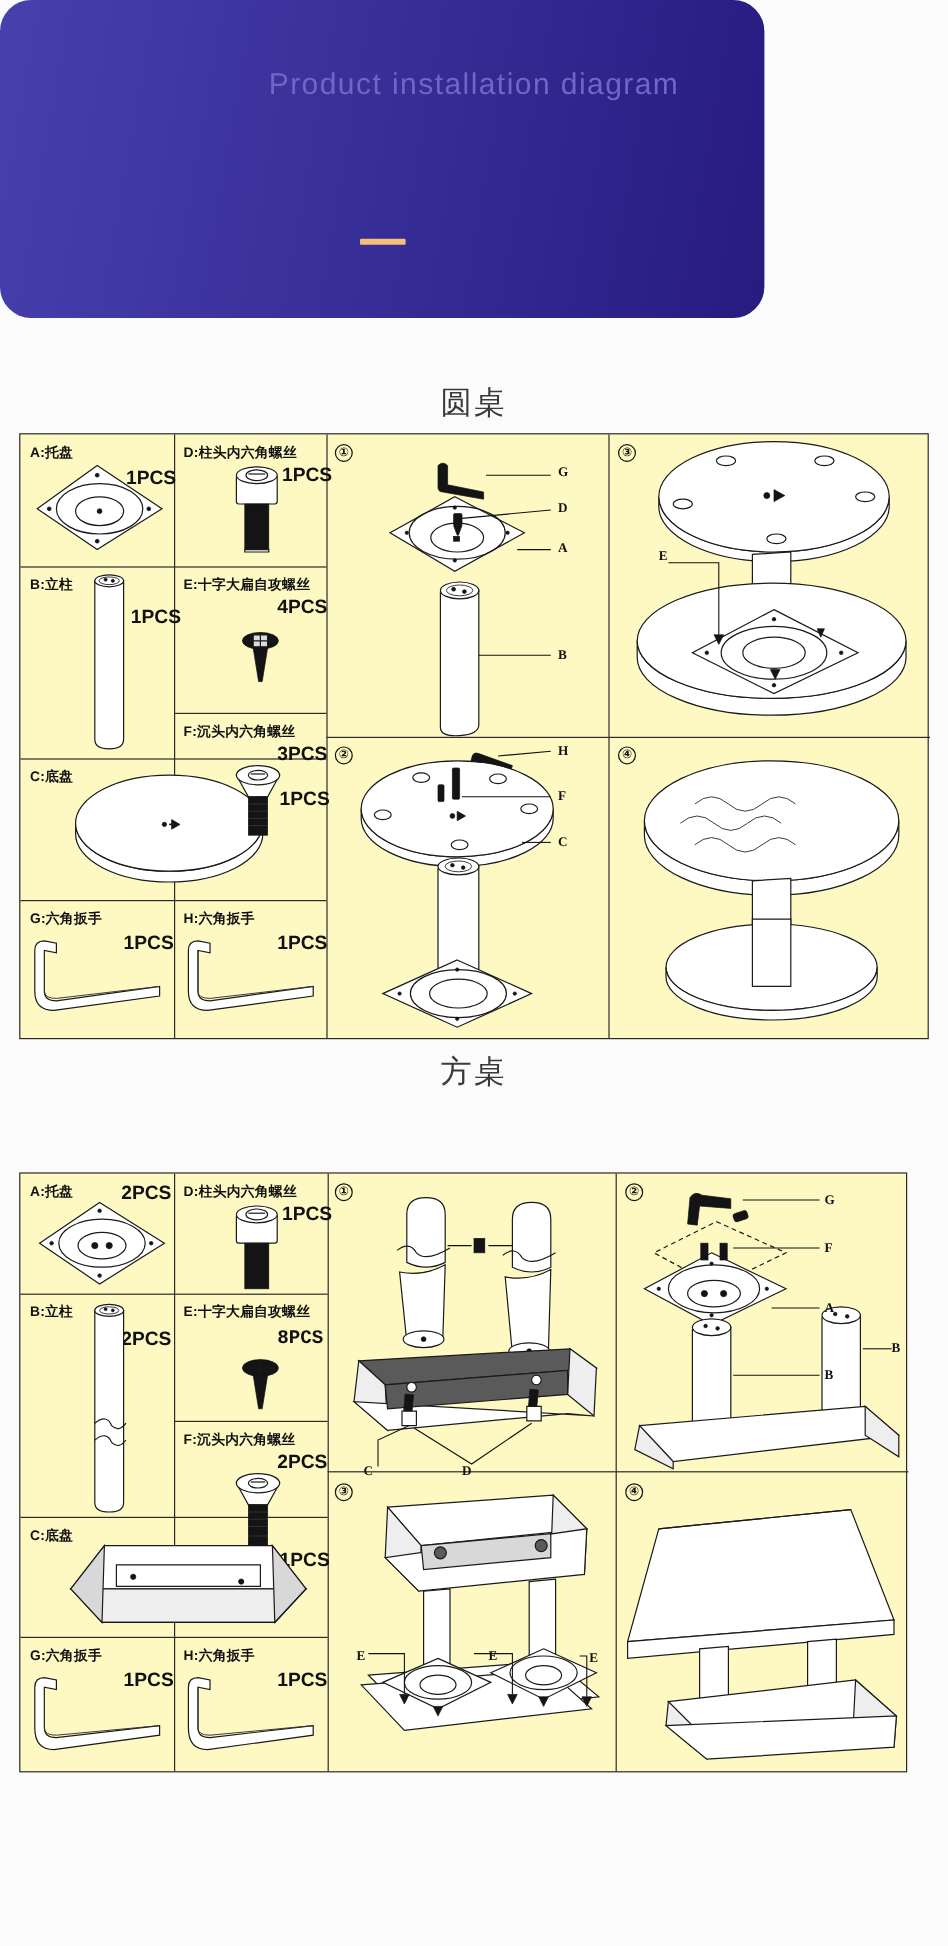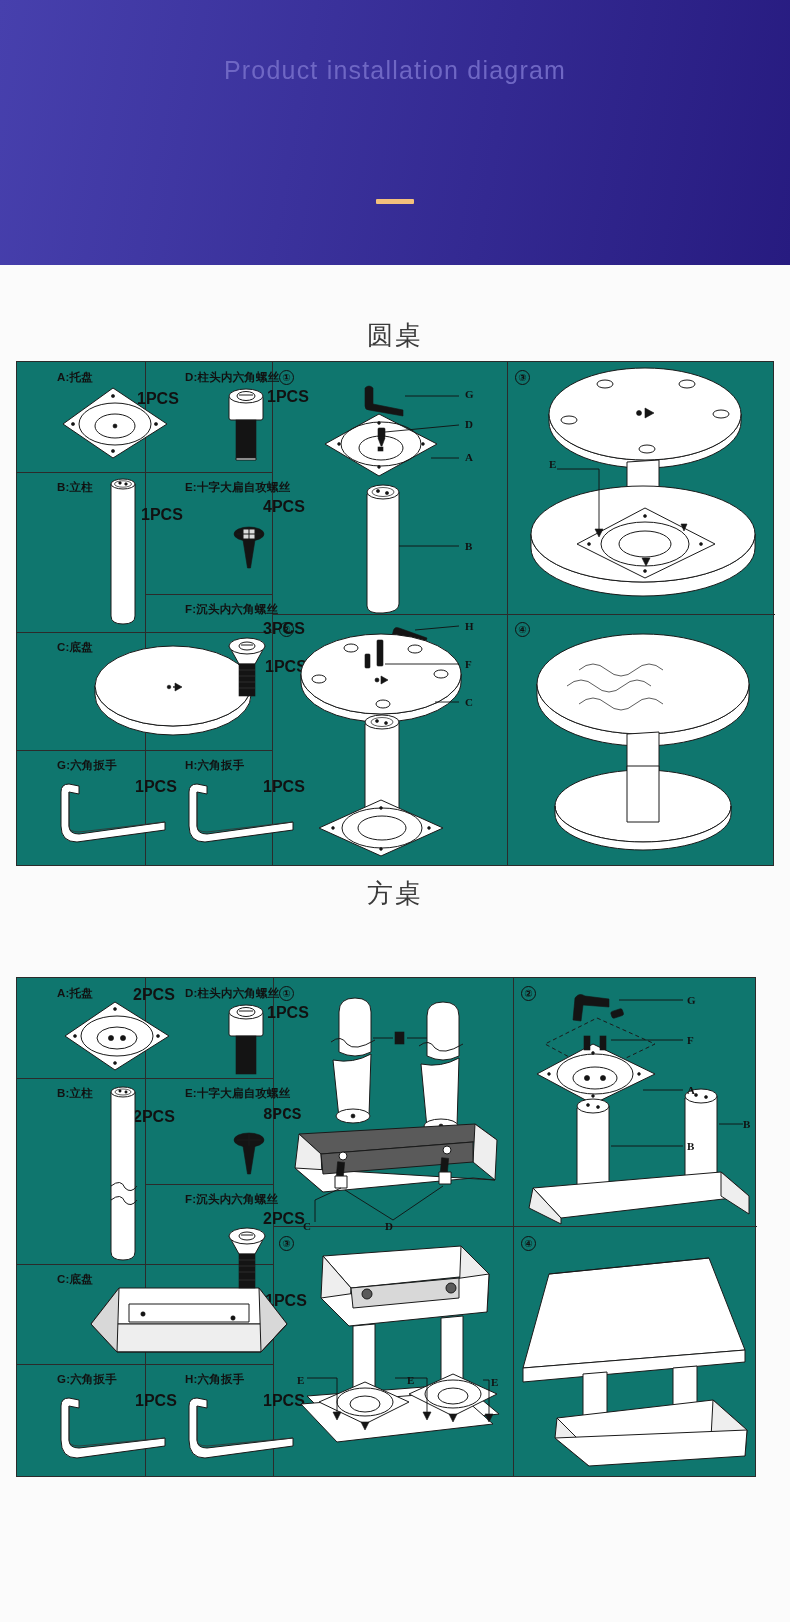--- a/index.html
+++ b/index.html
@@ -6,23 +6,24 @@
   body {
     width: 790px; height: 1622px;
     font-family: "Liberation Sans", "DejaVu Sans", sans-serif;
     background: #fbfbfb;
     overflow: hidden;
   }
 
   
   .header {
     position: relative;
-    width: 790px; height: 265px;
+    width: 637px; height: 265px;
     background: linear-gradient(100deg, #4740ad 0%, #4038a8 38%, #2e2389 78%, #271b80 100%);
     overflow: hidden;
+    border-radius: 26px;
   }
   .header-en {
     position: absolute; top: 56px; left: 0; width: 790px;
     text-align: center;
     font-size: 25px;
     letter-spacing: 1.2px;
     color: #6f67c4;
     font-weight: 400;
   }
   .header-cn {
@@ -49,22 +50,21 @@
     color: #3a3a3a;
     font-weight: 500;
     letter-spacing: 2px;
   }
   #sec-round-title { position: absolute; top: 318px; left: 0; }
   #sec-square-title { position: absolute; top: 876px; left: 0; }
 
   .sheet {
     position: absolute;
     border: 1px solid #2b2b2b;
-    background: #0f766e;
-    padding-left: 32px;
+    background: #fef9c3;
   }
   #sheet-round  { left: 16px; top: 361px;  width: 758px; height: 505px; }
   #sheet-square { left: 16px; top: 977px;  width: 740px; height: 500px; }
 
   .vline { position: absolute; top: 0; bottom: 0; width: 1px; background: #2b2b2b; }
   .hline { position: absolute; left: 0; right: 0; height: 1px; background: #2b2b2b; }
 
   
   .cell { position: absolute; }
   .cell-label {

